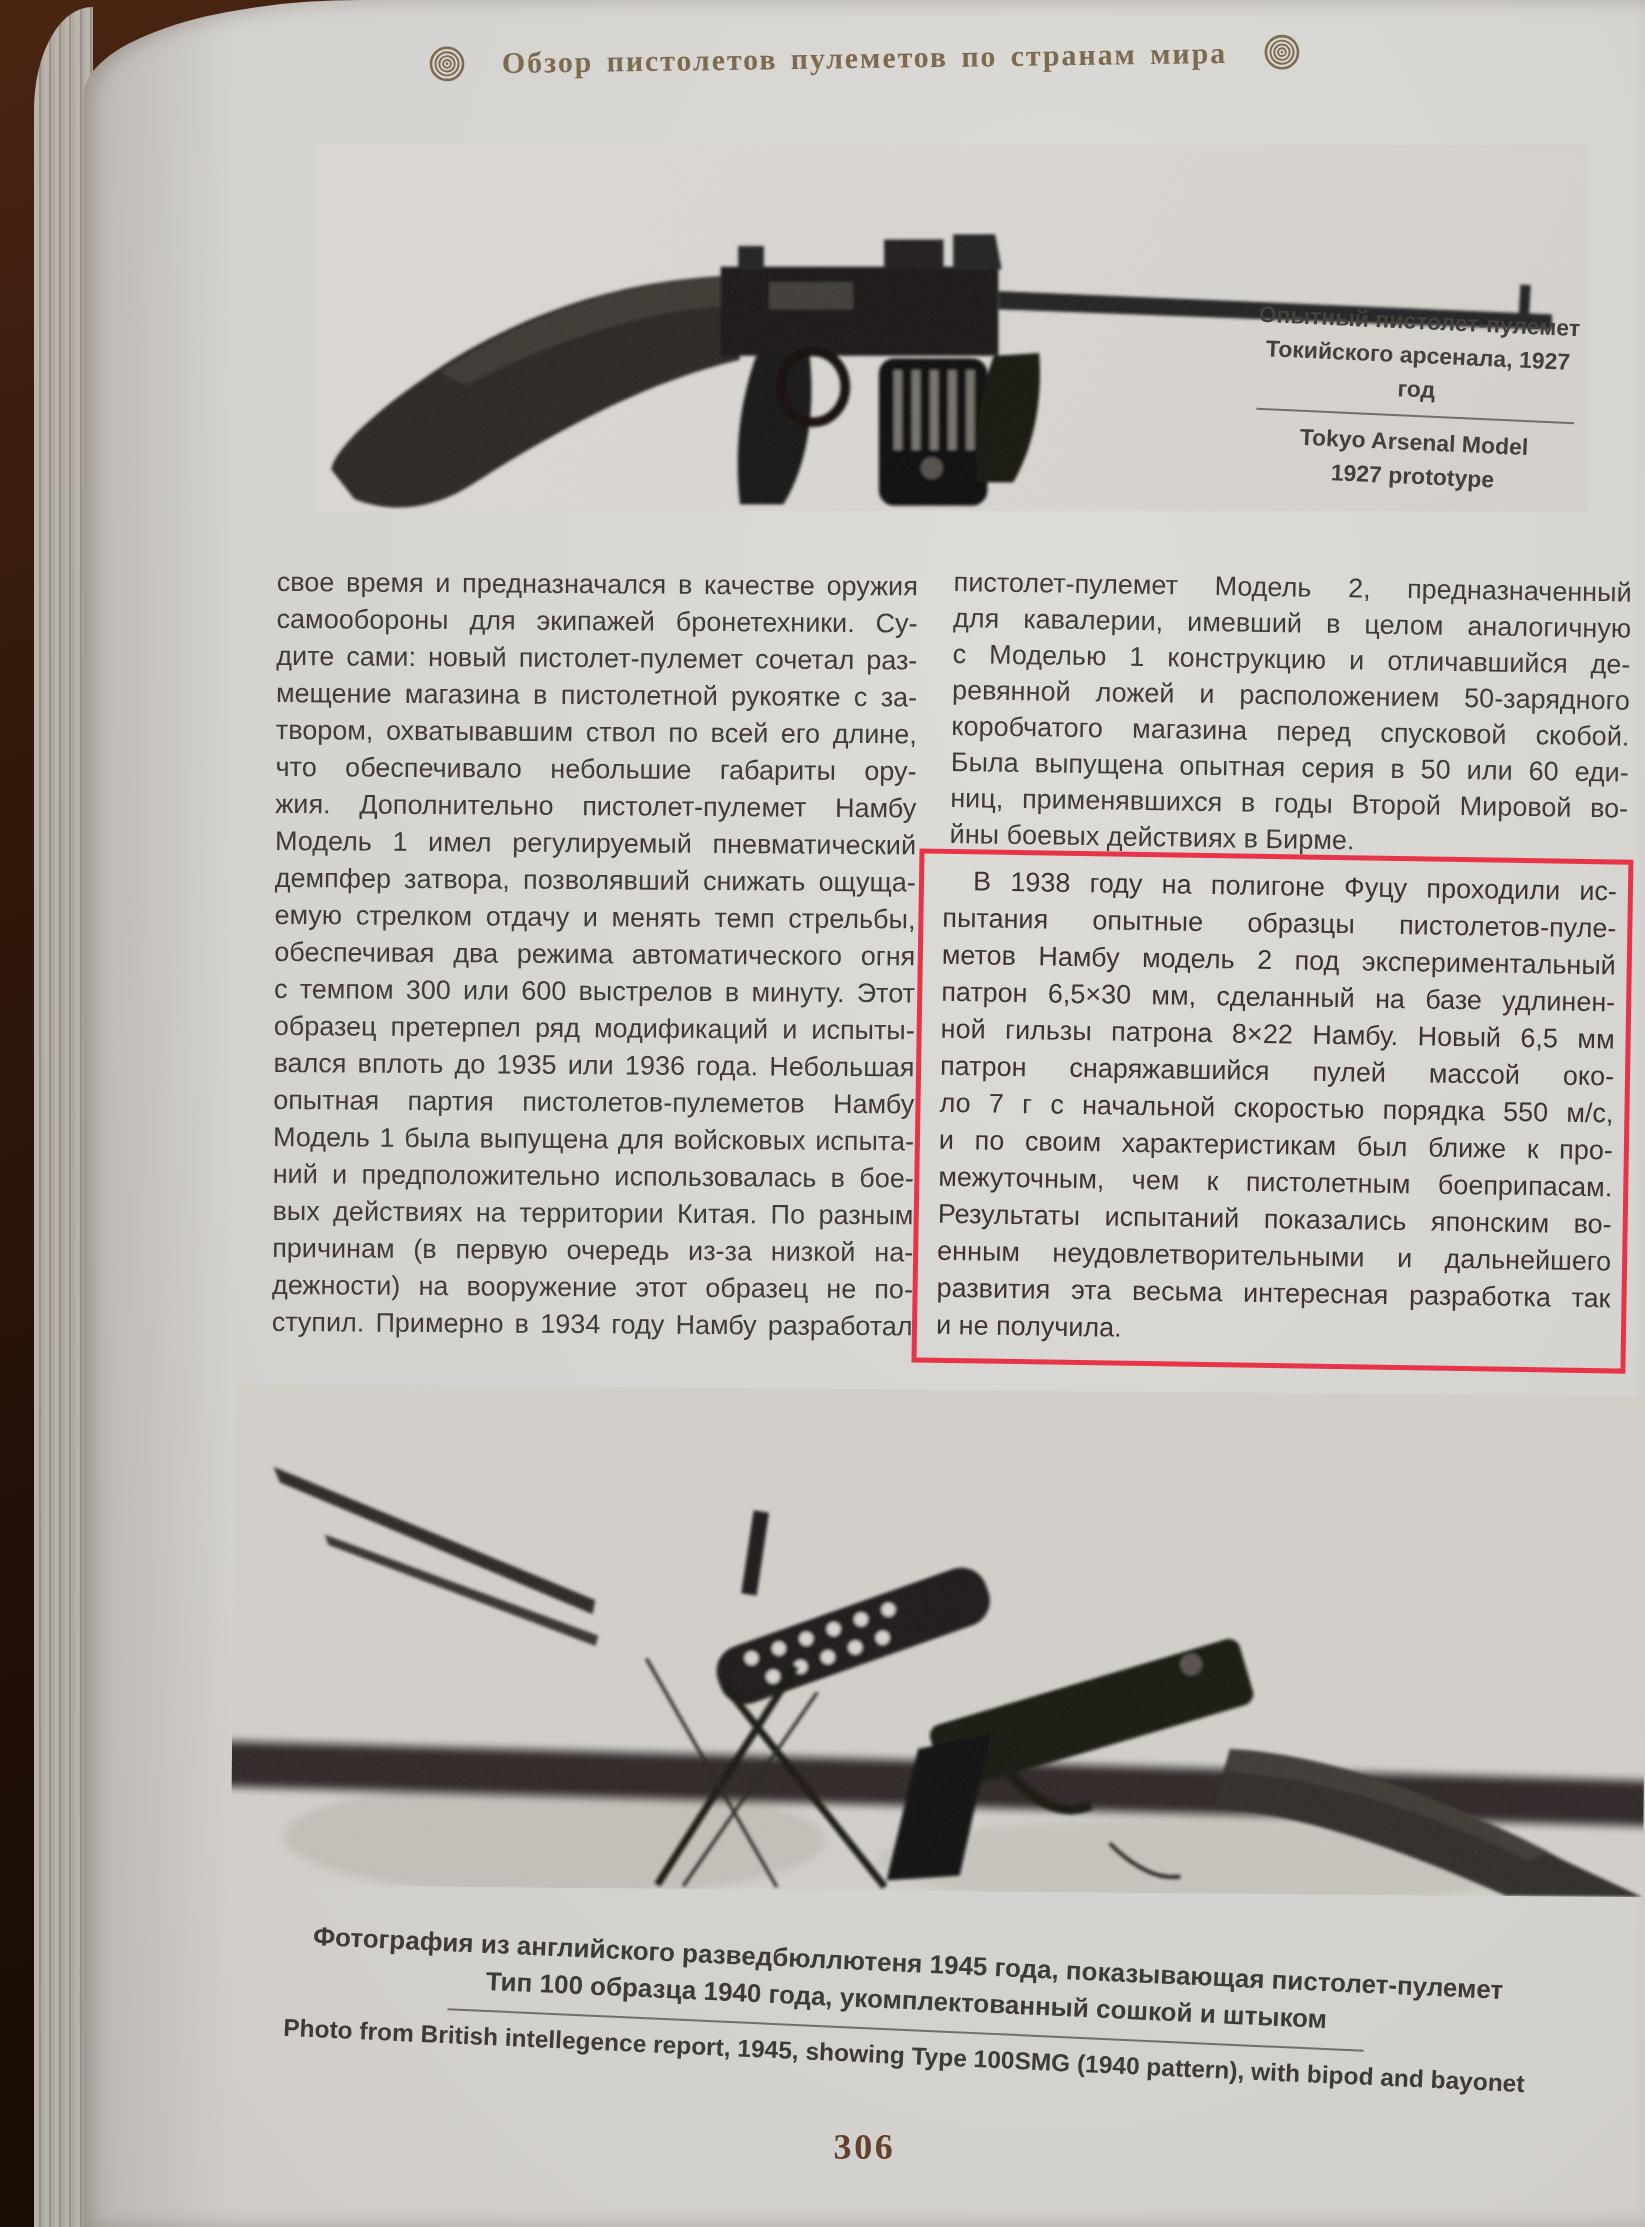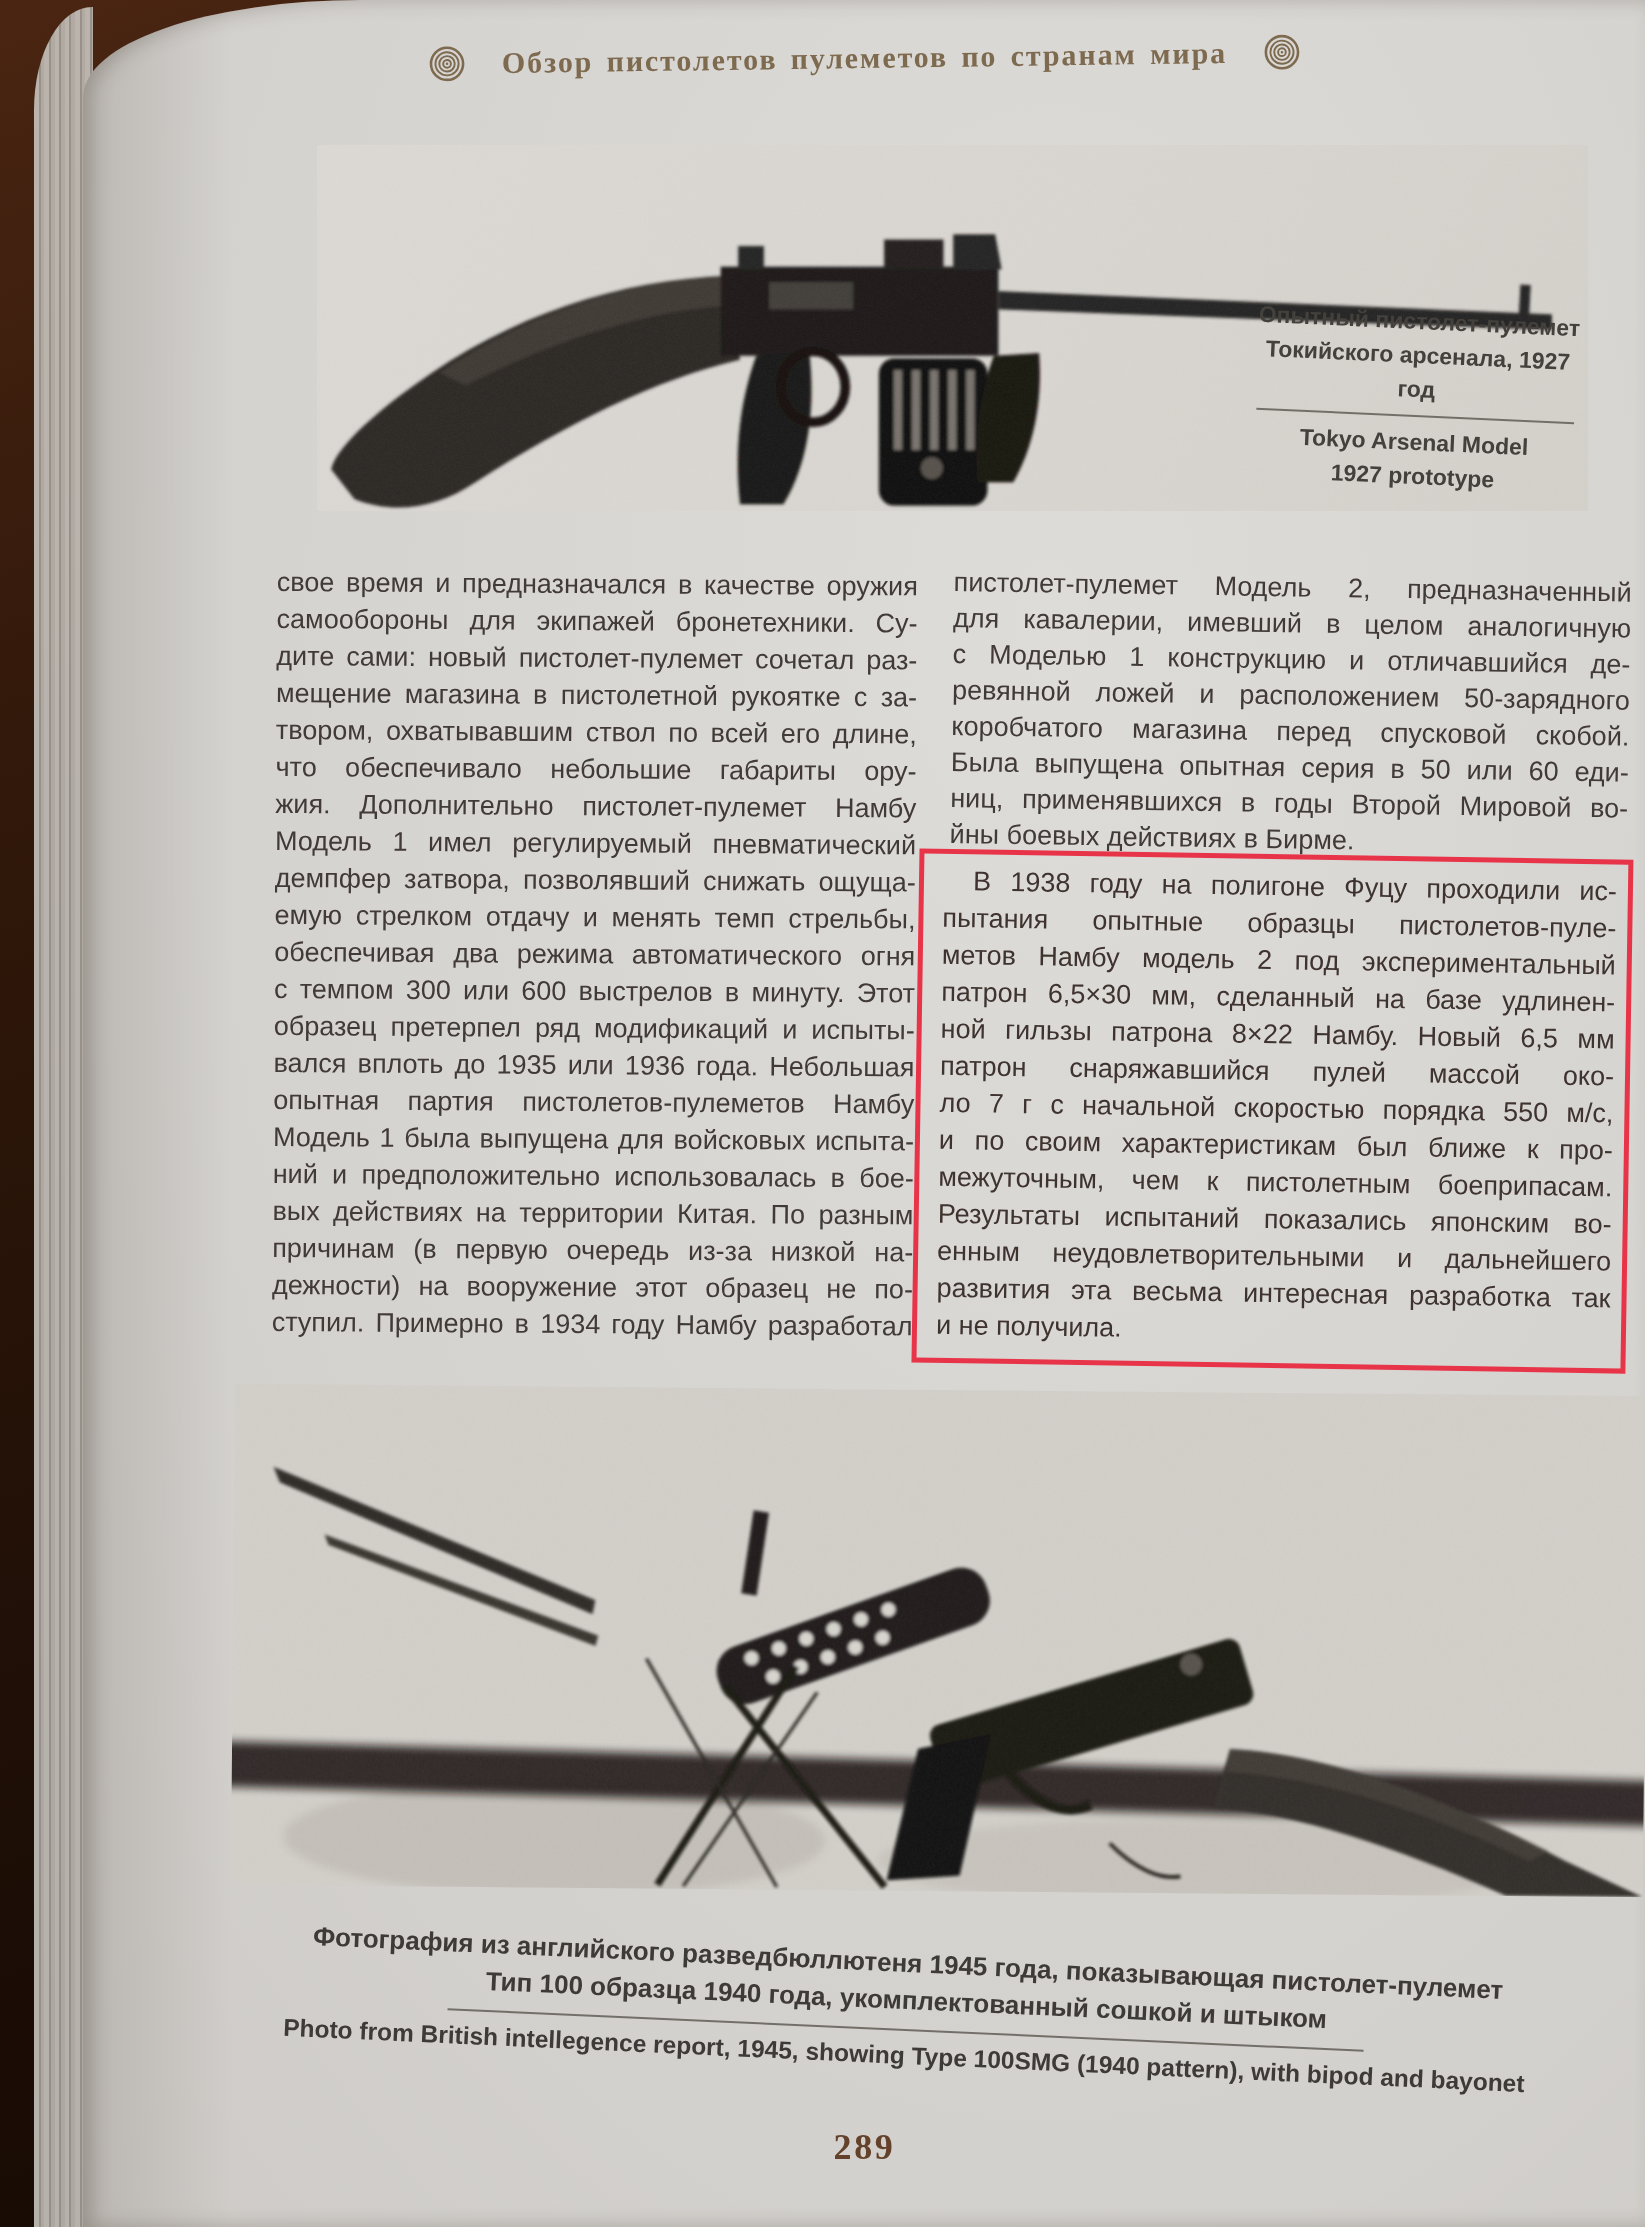--- a/index.html
+++ b/index.html
@@ -248,16 +248,16 @@
     </svg>
   </div>
 
   <div class="bottom-caption">
     <div class="cap-ru">Фотография из английского разведбюллютеня 1945 года, показывающая пистолет-пулемет</div>
     <div class="cap-ru">Тип 100 образца 1940 года, укомплектованный сошкой и штыком</div>
     <div class="cap-divider"></div>
     <div class="cap-en">Photo from British intellegence report, 1945, showing Type 100SMG (1940 pattern), with bipod and bayonet</div>
   </div>
 
-  <div class="page-number">289</div>
+  <div class="page-number">306</div>
 
 </div>
 
 
 </body></html>

